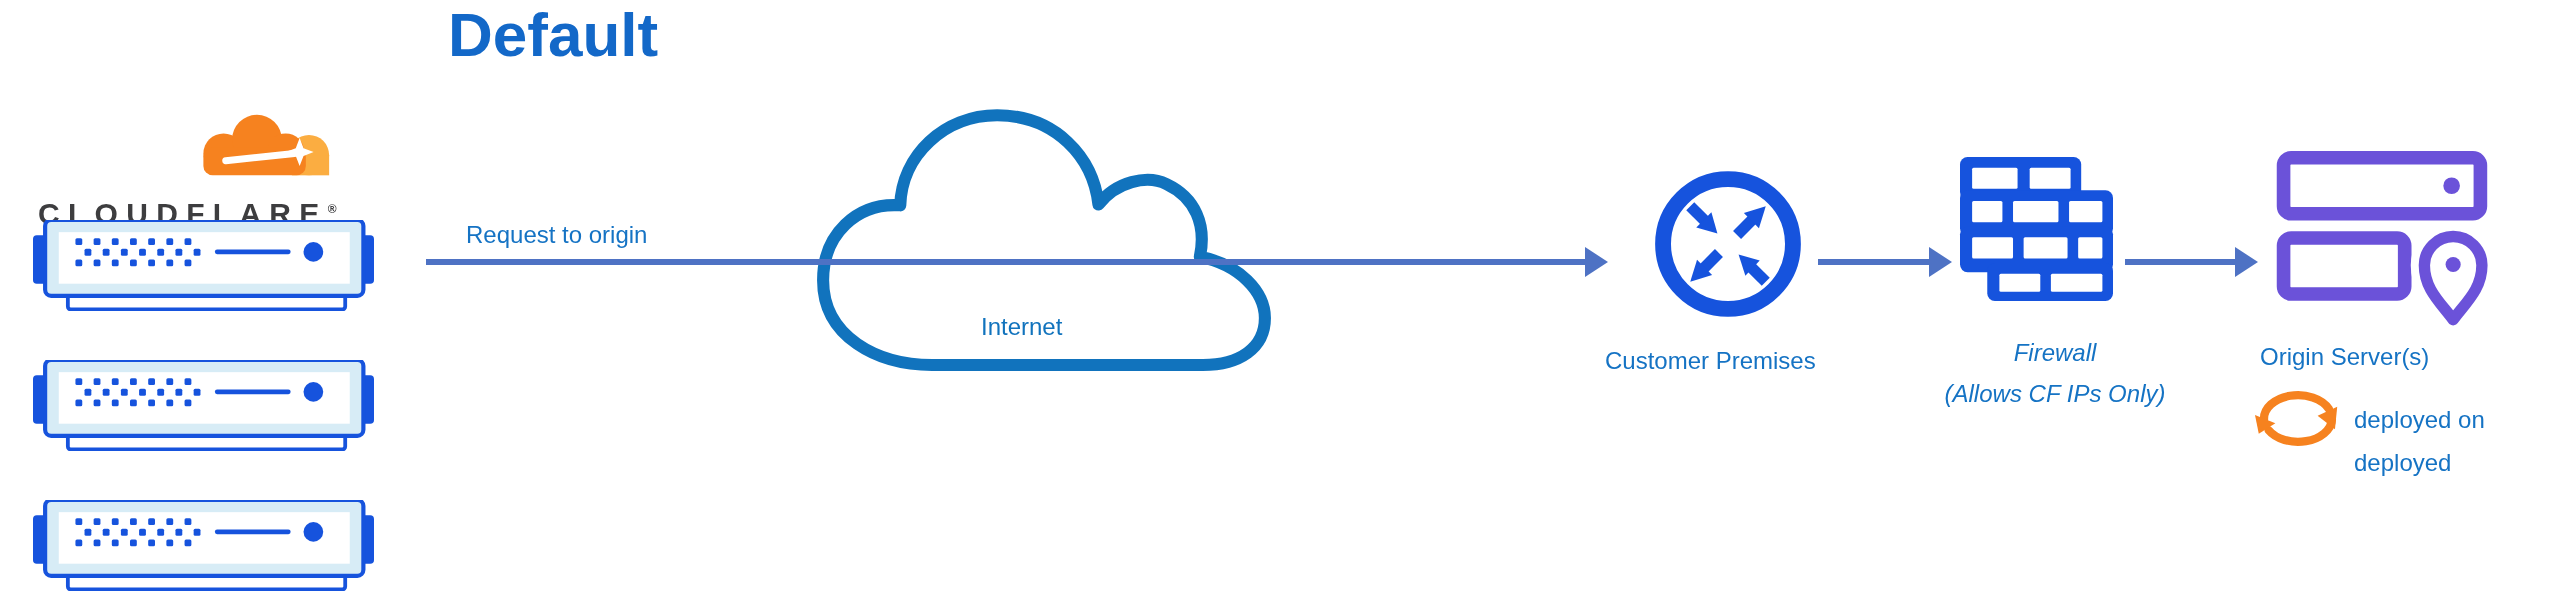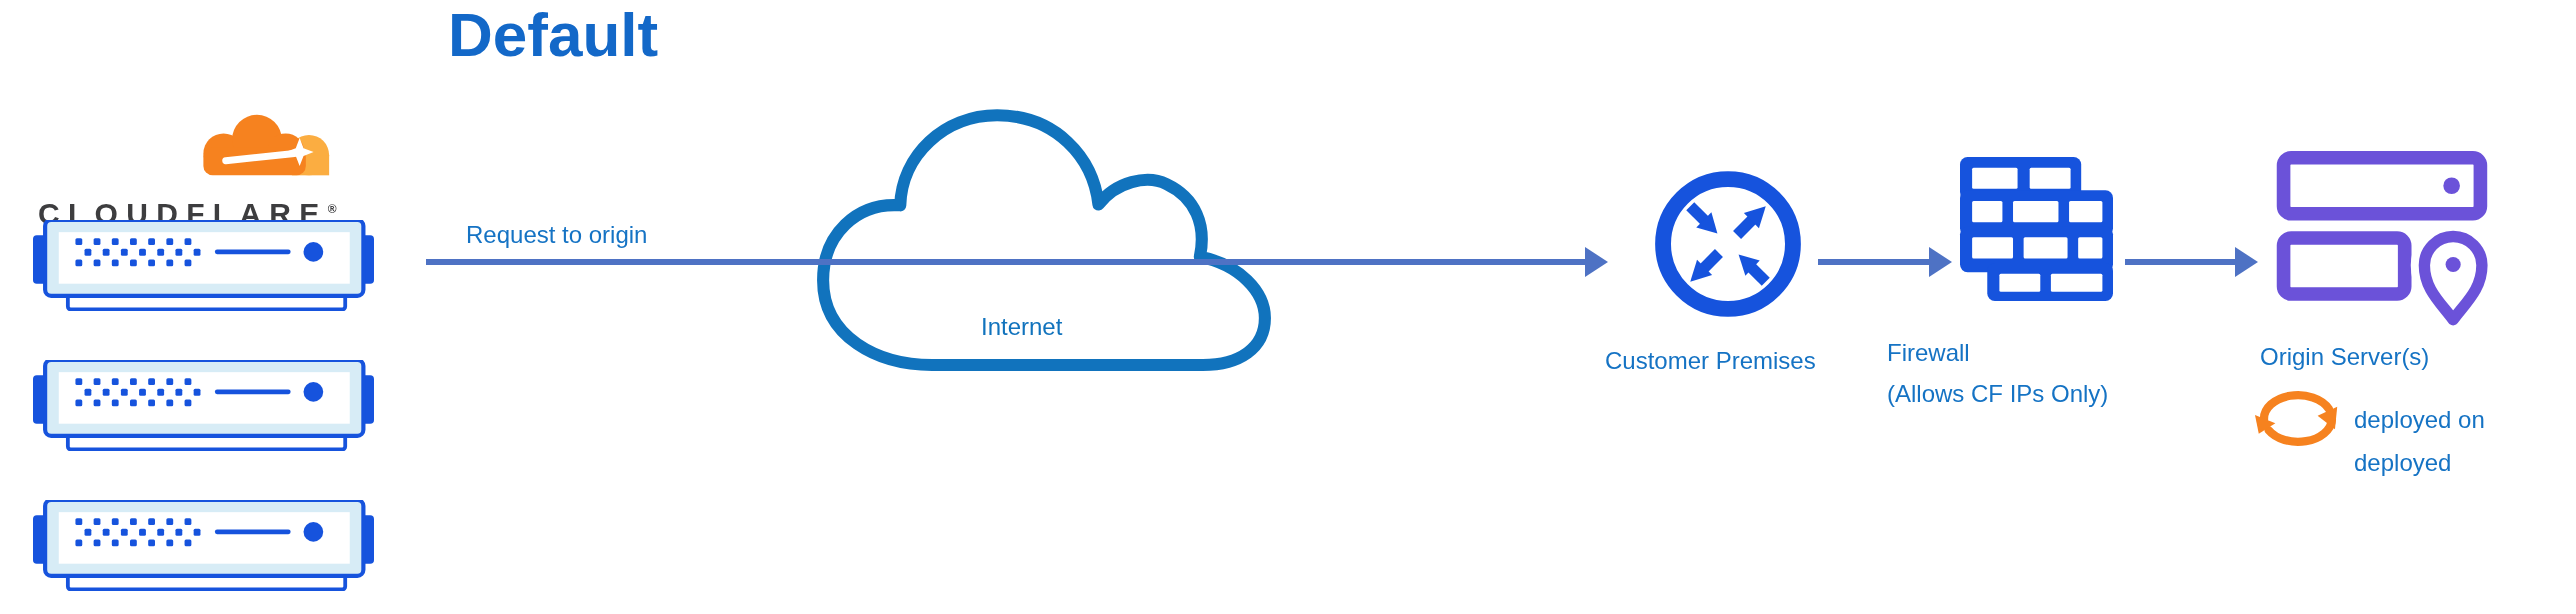--- a/index.html
+++ b/index.html
@@ -13,21 +13,21 @@
   #canvas{position:relative;width:2576px;height:614px;background:var(--background);overflow:hidden;}
   .abs{position:absolute;}
   .lbl{font-size:24px;line-height:42px;color:var(--label_blue);white-space:nowrap;}
   #title{left:448px;top:0px;font-size:62px;line-height:70px;font-weight:600;color:var(--title_blue);}
   #cf-wordmark{left:38px;top:197px;font-size:30px;font-weight:700;letter-spacing:8.3px;color:var(--wordmark_gray);white-space:nowrap;}
   #cf-wordmark .reg{font-size:12px;vertical-align:super;letter-spacing:0;}
   #request-label{left:466px;top:214px;}
   #cfip-label{left:384px;top:283px;line-height:37px;}
   #internet-label{left:981px;top:306px;color:var(--cloud_blue);}
   #cpe-label{left:1557px;top:340px;margin-left:48px;}
-  #firewall-label{left:1887px;top:332px;width:336px;text-align:left;line-height:41px;}
+  #firewall-label{left:1887px;top:332px;width:336px;text-align:center;line-height:41px;font-style:italic;}
   #origin-label{left:2260px;top:336px;}
   #cloudflared-note{left:2354px;top:398px;line-height:43px;}
   .hline{height:6px;background:var(--arrow_blue);top:259px;}
   .ahead{width:0;height:0;border-top:15px solid transparent;border-bottom:15px solid transparent;border-left:23px solid var(--arrow_blue);top:247px;}
   svg{display:block;overflow:visible;}
 </style>
 </head>
 <body>
 
 <div id="canvas">

